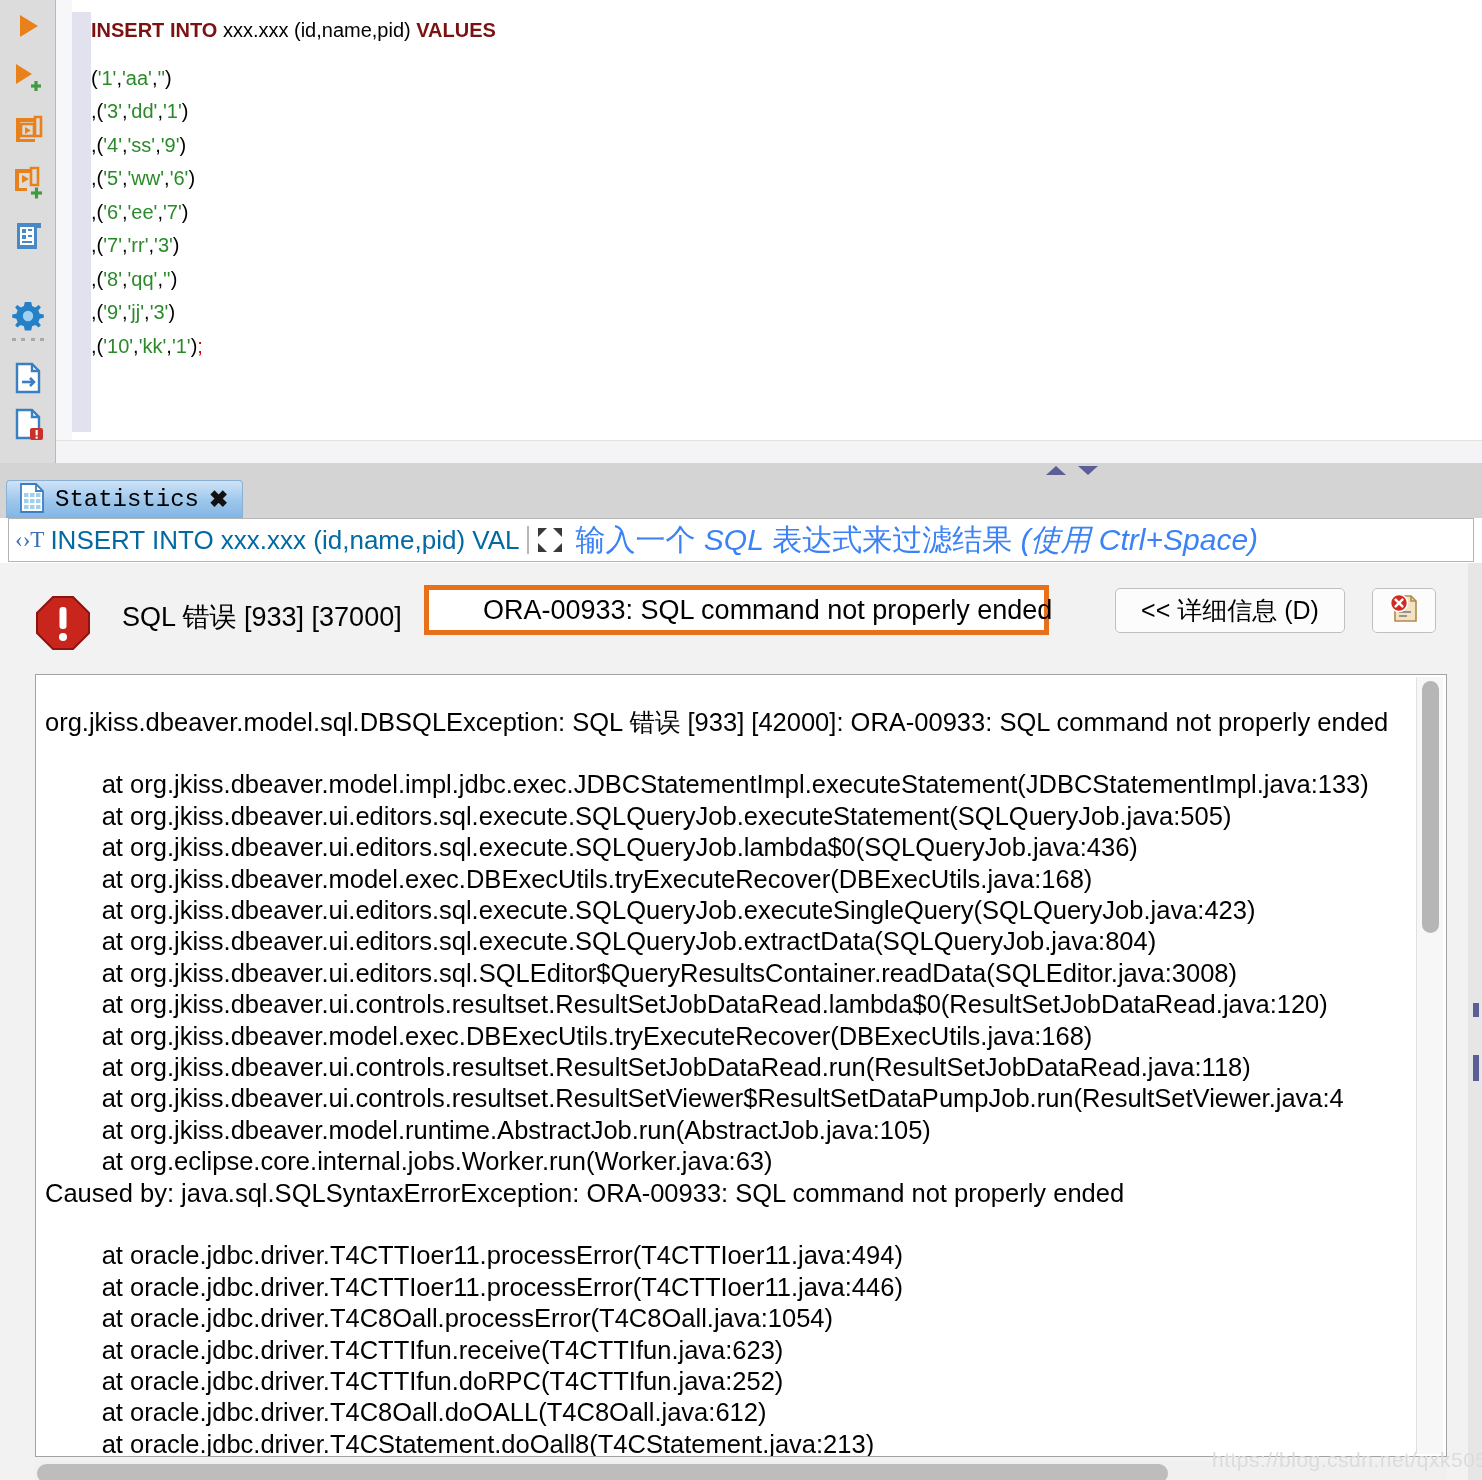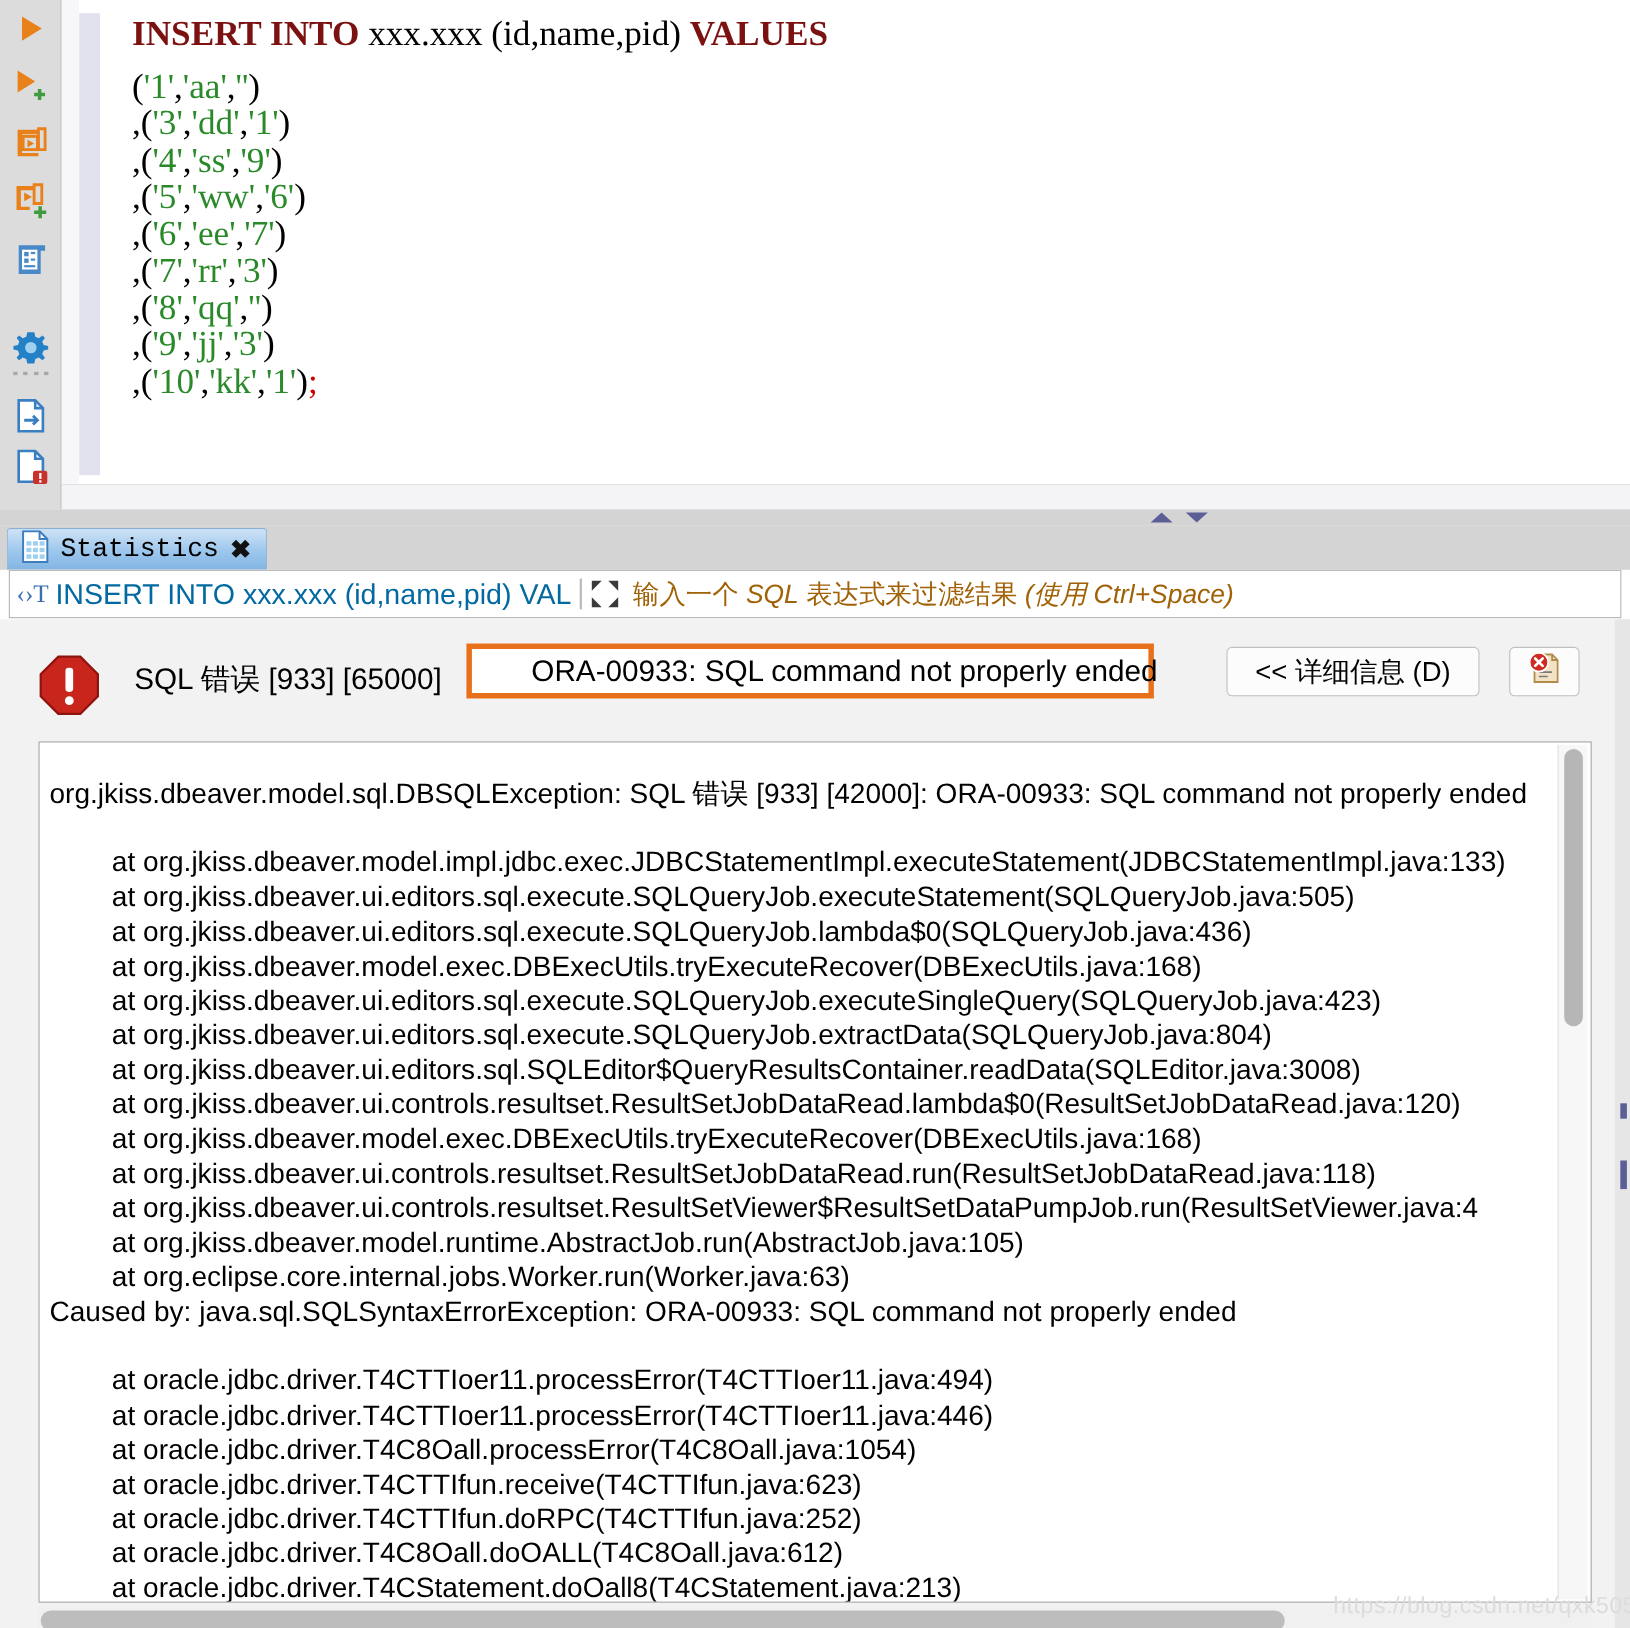--- a/index.html
+++ b/index.html
@@ -61,24 +61,23 @@
     position: absolute;
     left: 91px; top: 0;
     width: 1391px; height: 440px;
     background: #ffffff;
     overflow: hidden;
   }
   .code-line {
     position: relative;
     height: 33.5px;
     line-height: 33.5px;
-    font-family: Liberation Serif, serif;
-    font-size: 32px;
+    font-family: Liberation Sans, sans-serif;
+    font-size: 20px;
     white-space: pre;
-    padding-left: 29px;
     color: #000000;
     letter-spacing: 0px;
   }
   .code-line.first { padding-top: 14px; height: 47.5px; }
   .code-line.hl {
     background: #e8f0fb;
   }
   .kw { color: #7b1111; font-weight: bold; }
   .str { color: #2a8a2a; }
   .semi { color: #cc0000; }
@@ -180,22 +179,22 @@
     background: #b8b8b8;
     margin: 0 8px;
   }
   #filter-expand-icon {
     width: 26px; height: 26px;
     position: relative;
     margin-right: 12px;
     flex: 0 0 auto;
   }
   #filter-placeholder {
-    font-size: 24px;
-    color: #a16207;
+    font-size: 30px;
+    color: #3b82f6;
     font-style: italic;
     white-space: nowrap;
   }
   #filter-placeholder .cjk { font-style: normal; }
 
   
   #error-panel {
     position: absolute;
     left: 0; top: 563px;
     width: 1482px; height: 917px;
@@ -493,21 +492,21 @@
 <div id="error-panel">
 
   <div id="error-header">
     <span id="error-stop-icon">
       <svg width="56" height="56" viewBox="0 0 56 56">
         <polygon points="18,2 38,2 54,18 54,38 38,54 18,54 2,38 2,18" fill="#c8251c" stroke="#8f1410" stroke-width="2"></polygon>
         <rect x="24.5" y="12" width="7" height="22" rx="3" fill="#ffffff"></rect>
         <circle cx="28" cy="42" r="4" fill="#ffffff"></circle>
       </svg>
     </span>
-    <span id="error-title">SQL 错误 [933] [65000]</span>
+    <span id="error-title">SQL 错误 [933] [37000]</span>
 
     <div id="error-message-box">
       <span id="error-message-text">ORA-00933: SQL command not properly ended</span>
     </div>
 
     <div id="details-button">&lt;&lt; 详细信息 (D)</div>
 
     <div id="copy-error-button">
       <span>
         <svg width="34" height="34" viewBox="0 0 34 34">

